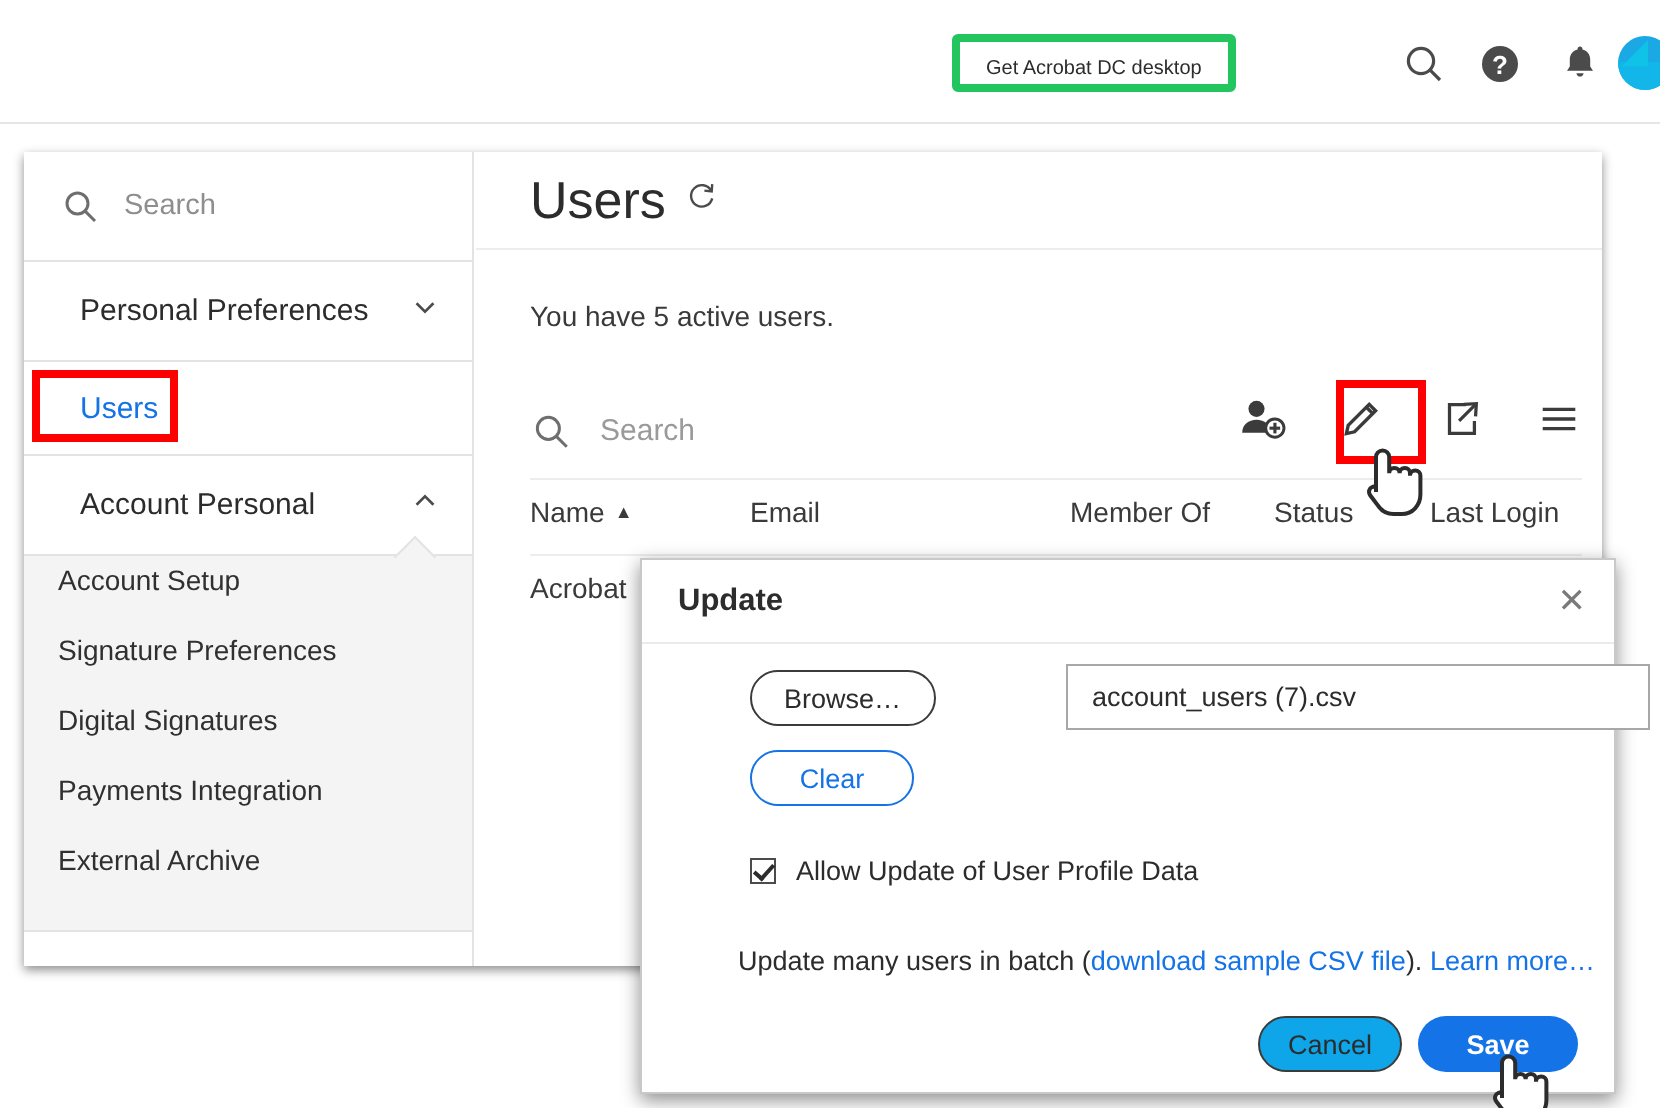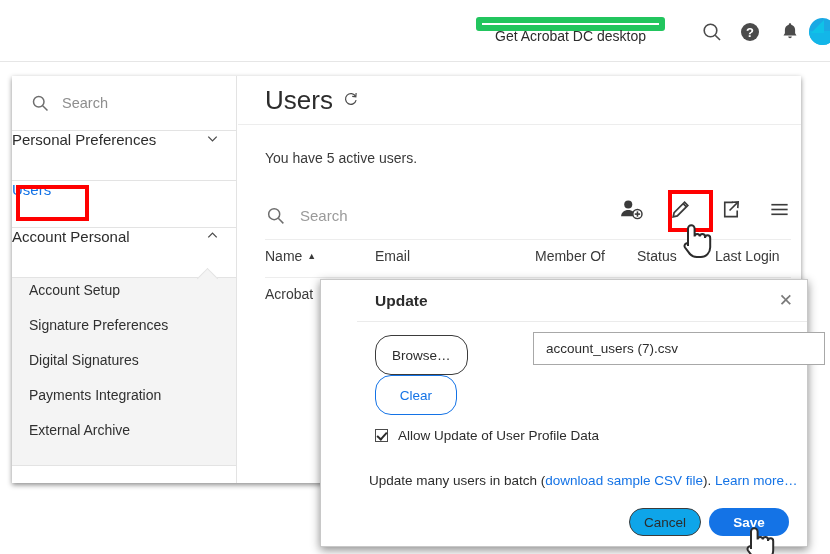--- a/index.html
+++ b/index.html
@@ -13,23 +13,23 @@
 
   #root { position: relative; width: 830px; height: 554px; background:#fff; }
 
   
   .topbar {
     position: absolute; left: 0; top: 0; width: 830px; height: 62px;
     border-bottom: 1px solid #e6e6e6; background: #fff;
   }
   .get-desktop-btn {
     position: absolute; left: 476px; top: 17px;
-    height: 14px; padding: 0 13px;
-    border: 6px solid #22c55e; border-radius: 3px; background:#fff;
-    font-size: 14px; color: #2c2c2c; line-height: 27px;
+    height: 29px; padding: 0 13px;
+    border: 4px solid #22c55e; border-radius: 3px; background:#fff;
+    font-size: 10px; color: #2c2c2c; line-height: 27px;
     white-space: nowrap; cursor: pointer;
   }
   .topicon { position: absolute; top: 20px; width: 24px; height: 24px; cursor: pointer; color:#4b4b4b; }
   .topicon svg { display:block; }
   #ic-search { left: 700px; }
   #ic-help   { left: 738px; }
   #ic-bell   { left: 778px; }
   .avatar {
     position: absolute; left: 809px; top: 18px;
     width: 27px; height: 27px; border-radius: 50%;
@@ -58,21 +58,21 @@
     width: 225px; height: 407px;
     background: #fff; border-right: 1px solid #e3e3e3;
   }
   .side-search {
     position: relative; height: 55px; border-bottom: 1px solid #e3e3e3;
     display: flex; align-items: center; padding-left: 18px; cursor: text;
   }
   .side-search .lbl { margin-left: 12px; color: #8e8e8e; font-size: 14.5px; }
   .side-row {
     position: relative; height: 50px; border-bottom: 1px solid #e3e3e3;
-    display:flex; align-items:flex-start; padding: 0 16px 0 0;
+    display:flex; align-items:center; padding: 0 16px 0 28px;
     font-size: 15px; color: #2c2c2c; cursor: pointer; background:#fff;
   }
   .side-row.sel { color:#1473e6; }
   .side-row .chev { margin-left:auto; color:#4b4b4b; }
   .side-row.users-row { height: 47px; }
   .subnav { background:#f4f4f4; border-bottom:1px solid #e3e3e3; padding: 4px 0 8px 0; position:relative; }
   .subnav::before{
     content:""; position:absolute; top:-7px; left:188px;
     width:14px; height:14px; background:#f4f4f4;
     transform: rotate(45deg); border-left:1px solid #e3e3e3; border-top:1px solid #e3e3e3;
@@ -120,27 +120,27 @@
   .td { position:absolute; top:0; white-space:nowrap; }
 
   
   .dialog {
     position:absolute; left:320px; top:279px; width:488px; height:268px;
     background:#fff; border:1px solid #c8c8c8;
     box-shadow: 0 3px 9px rgba(0,0,0,0.45);
   }
   .dlg-head {
     position:relative; height:42px; border-bottom:1px solid #ebebeb;
-    display:flex; align-items:center; padding: 0 14px 0 18px; margin-left: 36px;
+    display:flex; align-items:center; padding: 0 14px 0 18px;
   }
   .dlg-title { font-size:15.5px; font-weight:bold; color:#2c2c2c; }
   .dlg-close { margin-left:auto; color:#7a7a7a; font-size:17px; cursor:pointer; line-height:1; }
   .pill {
     display:inline-flex; align-items:center; justify-content:center;
-    height:40px; min-width:82px; padding:4px 16px;
+    height:28px; min-width:82px; padding:4px 16px;
     border-radius:16px; font-size:13.5px; cursor:pointer; background:#fff;
   }
   .pill.dark { border:1.6px solid #3b3b3b; color:#2c2c2c; }
   .pill.blue { border:1.6px solid #1473e6; color:#1473e6; }
   .browse-btn { position:absolute; left:54px; top:55px; }
   .clear-btn  { position:absolute; left:54px; top:95px; }
   .file-input {
     position:absolute; left:168px; top:52px; width:292px; height:33px;
     border:1px solid #a8a8a8; background:#fff;
     display:flex; align-items:center; padding-left:12px;

